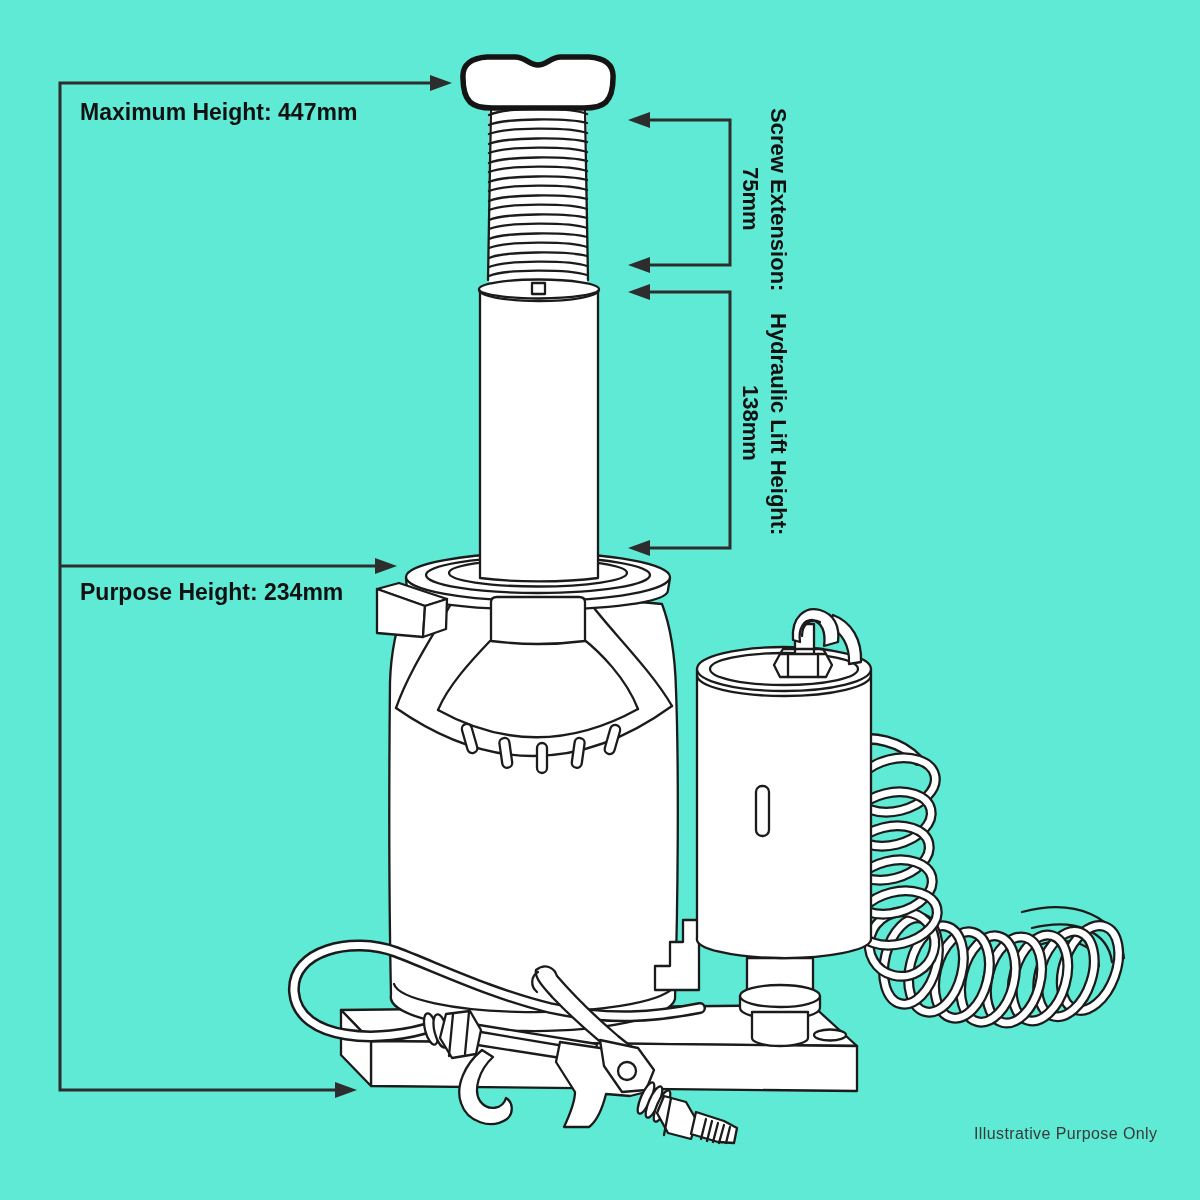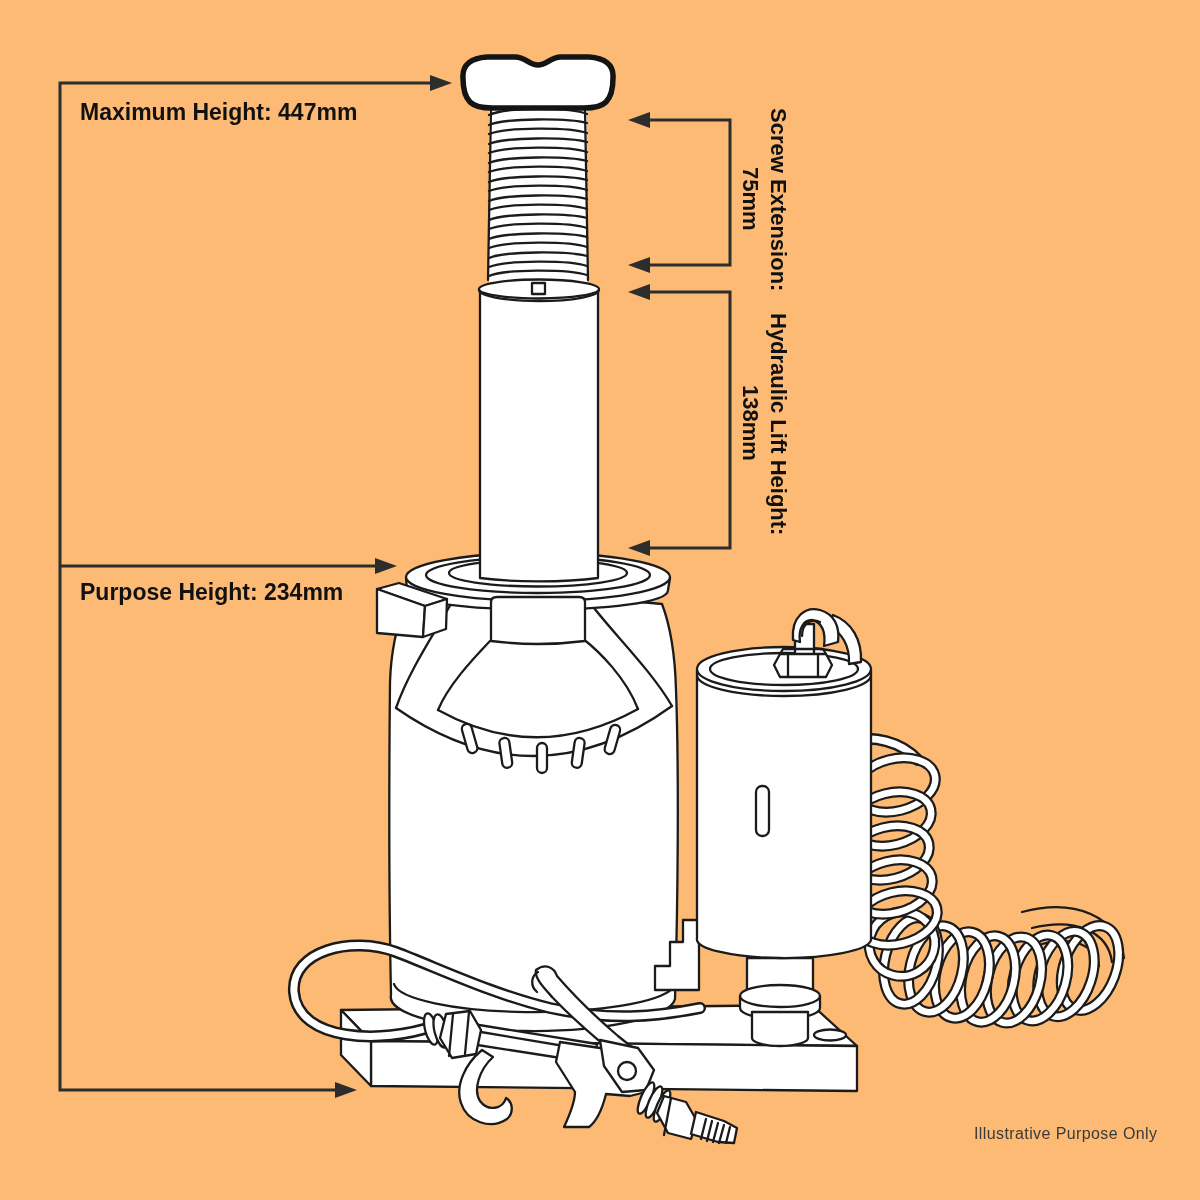--- a/index.html
+++ b/index.html
@@ -1,16 +1,16 @@
 <!DOCTYPE html>
 <html><head>
 <meta charset="utf-8">
 <style>
   html,body{margin:0;padding:0;background:#fff;}
-  #stage{position:relative;width:1200px;height:1200px;background:#fdba74;overflow:hidden;
+  #stage{position:relative;width:1200px;height:1200px;background:#5eead4;overflow:hidden;
          font-family:"Liberation Sans",sans-serif;}
   #art{position:absolute;left:0;top:0;}
   .lbl{position:absolute;font-weight:bold;font-size:23px;color:#111;white-space:nowrap;}
   .vlbl{position:absolute;font-weight:bold;font-size:22px;color:#111;white-space:nowrap;
         transform-origin:0 0;transform:rotate(90deg);}
   .foot{position:absolute;font-size:16px;color:#3a3a3a;letter-spacing:.4px;white-space:nowrap;text-align:center;}
   
   .ln{fill:none;stroke:#1b1b1b;stroke-width:2.3;stroke-linecap:round;stroke-linejoin:round;}
   .shp{fill:#ffffff;stroke:#1b1b1b;stroke-width:2.3;stroke-linejoin:round;}
   .thick{fill:#ffffff;stroke:#141414;stroke-width:5.5;stroke-linejoin:round;}

